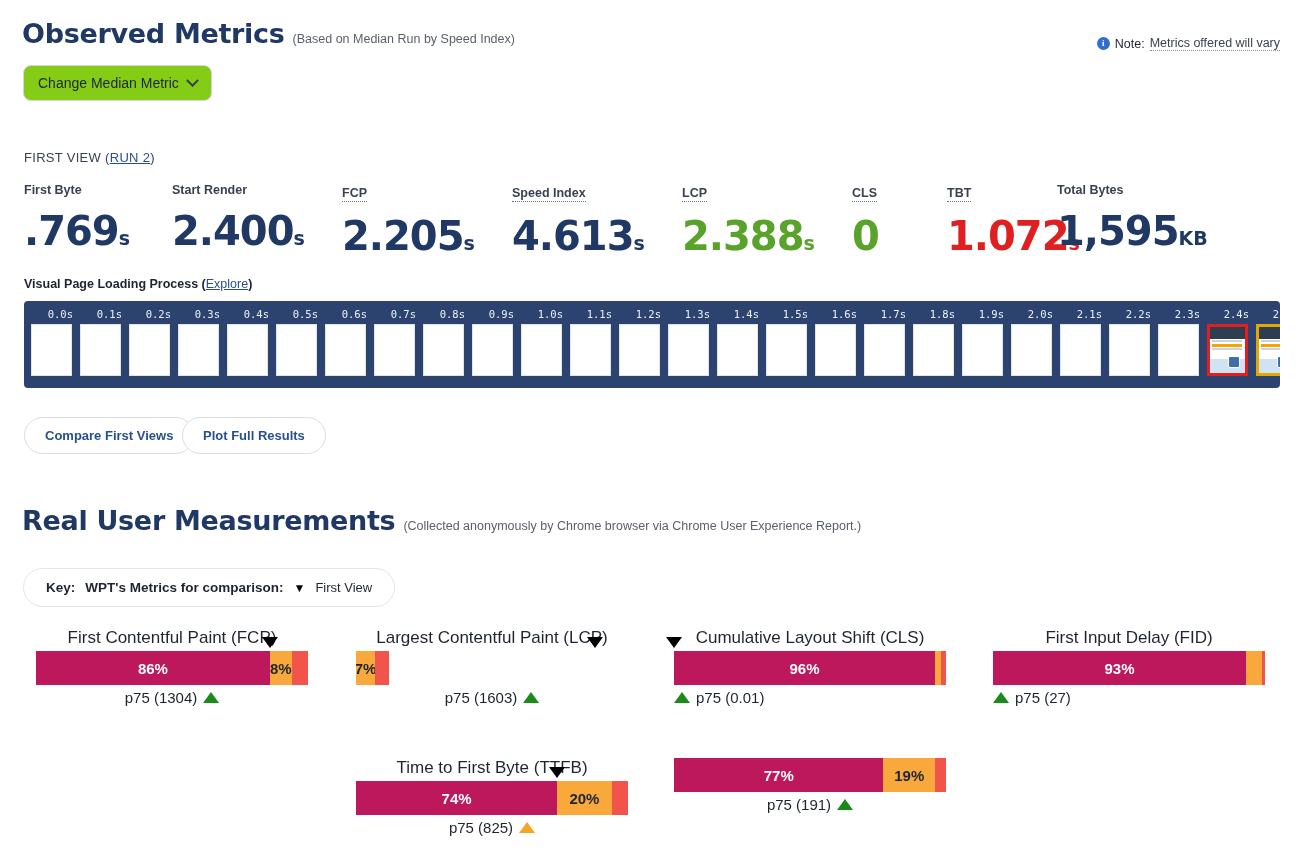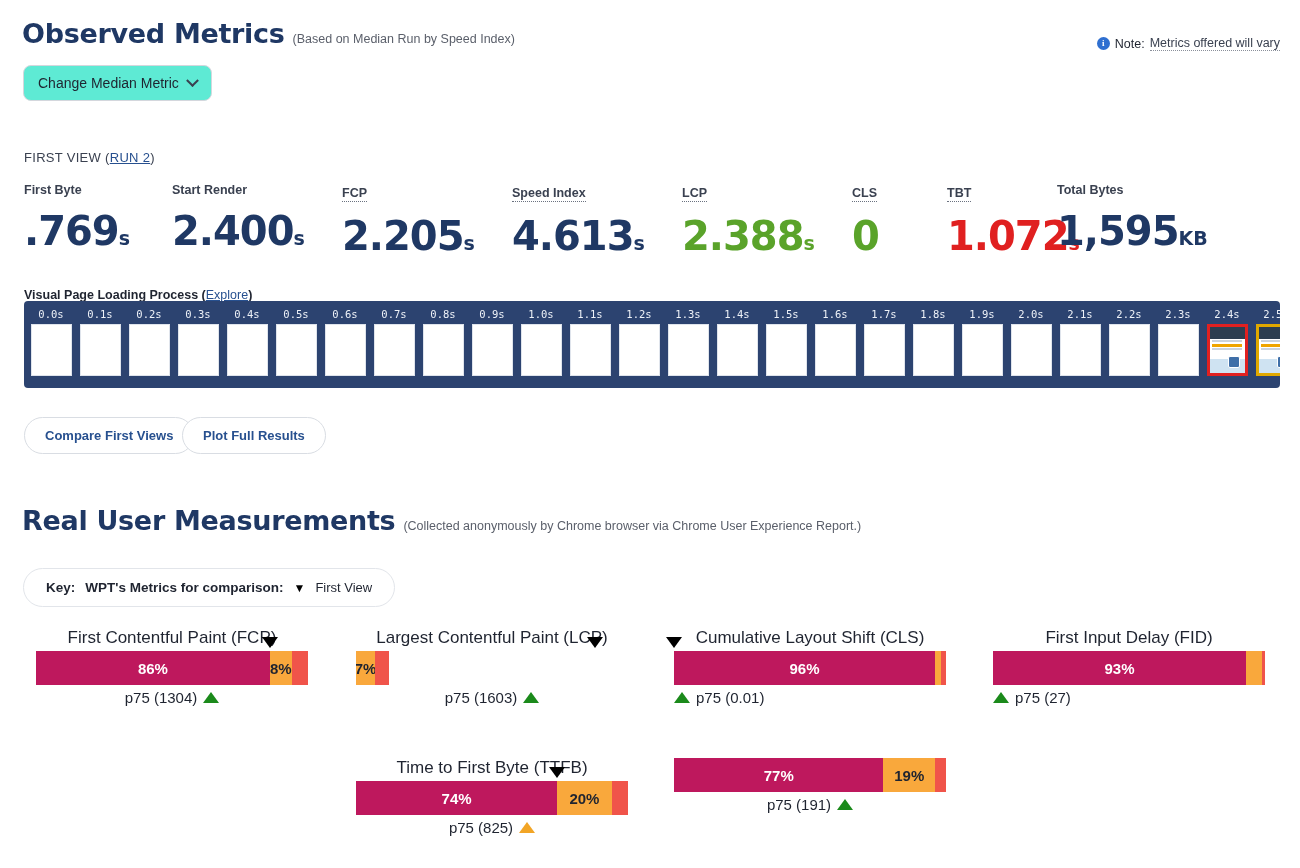--- a/index.html
+++ b/index.html
@@ -26,21 +26,21 @@
     width:13px; height:13px; border-radius:50%; background:#2f6fd0;
     color:#fff; font-size:9px; font-weight:700; line-height:13px; text-align:center;
     font-family:"Liberation Serif", serif; display:inline-block;
   }
   .note-b { font-size:12.5px; font-weight:400; color:#1f2430; }
   .note-t { font-size:12.5px; color:#3a4150; border-bottom:1px dotted #8a8f9a; }
 
   
   .pill {
     display:inline-flex; align-items:center; gap:9px;
-    border:1px solid #d4d7dd; border-radius:8px; background:#5eead4;
+    border:1px solid #d4d7dd; border-radius:8px; background:#84cc16;
     padding:9px 14px; font-size:14px; color:#1f2430; cursor:pointer;
     white-space:nowrap;
   }
   .chev { width:9px; height:9px; border-right:2px solid #3a4150; border-bottom:2px solid #3a4150;
           transform:rotate(45deg) translate(-2px,-2px); }
   .btn-round {
     display:inline-flex; align-items:center; justify-content:center;
     border:1px solid #d9dde3; border-radius:22px; background:#fff;
     padding:10px 20px; font-size:13px; font-weight:700; color:#27508f; cursor:pointer;
     white-space:nowrap;
@@ -53,28 +53,28 @@
   .metric { }
   .m-name { font-size:12.5px; font-weight:700; color:#3a4150; white-space:nowrap; }
   .m-name.dot { border-bottom:1px dotted #6b7280; display:inline-block; padding-bottom:1px; }
   .m-val { font-family:"DejaVu Sans", sans-serif; font-weight:700; font-size:40px; line-height:1;
            letter-spacing:-1px; color:#1f3864; white-space:nowrap; }
   .m-val .u { font-size:19px; letter-spacing:0; }
   .m-val.green { color:#5aa32a; }
   .m-val.red { color:#e02020; }
 
   
-  .fs-title { font-size:12.5px; font-weight:700; color:#1f2430;margin-top:11px; }
+  .fs-title { font-size:12.5px; font-weight:700; color:#1f2430; }
   .fs-title a { color:#27508f; font-weight:400; text-decoration:underline; }
   .filmstrip {
     background:#2c4370; border-radius:4px; padding:5px 0 6px 0;
     display:flex; align-items:flex-start; overflow:hidden;
   }
   .frame { flex:0 0 auto; width:44px; margin-left:5px; text-align:center; }
-  .f-time { font-family:"DejaVu Sans Mono", monospace; font-size:10.5px; color:#eef2f8; line-height:16px; }
+  .f-time { font-family:"DejaVu Sans Mono", monospace; font-size:10.5px; color:#eef2f8; line-height:16px;text-align:right; }
   .f-img { width:41px; height:52px; margin:2px auto 0; background:#fff; border:1px solid #dfe4ec; overflow:hidden; position:relative; }
   .f-img.hl-red { border:3px solid #e02020; }
   .f-img.hl-gold { border:3px solid #e0a800; }
   .sk-top { height:26%; background:#2c3e50; }
   .sk-bar { height:7%; background:#f0a500; margin:4% 8%; }
   .sk-line { height:4%; background:#ccd3dd; margin:4% 8%; }
   .sk-sky { position:absolute; left:0; right:0; bottom:0; height:30%; background:#cfe3f2; }
   .sk-obj { position:absolute; right:12%; bottom:10%; width:34%; height:26%; background:#3f6fa8; border:1px solid #fff; border-radius:2px; }
 
   

